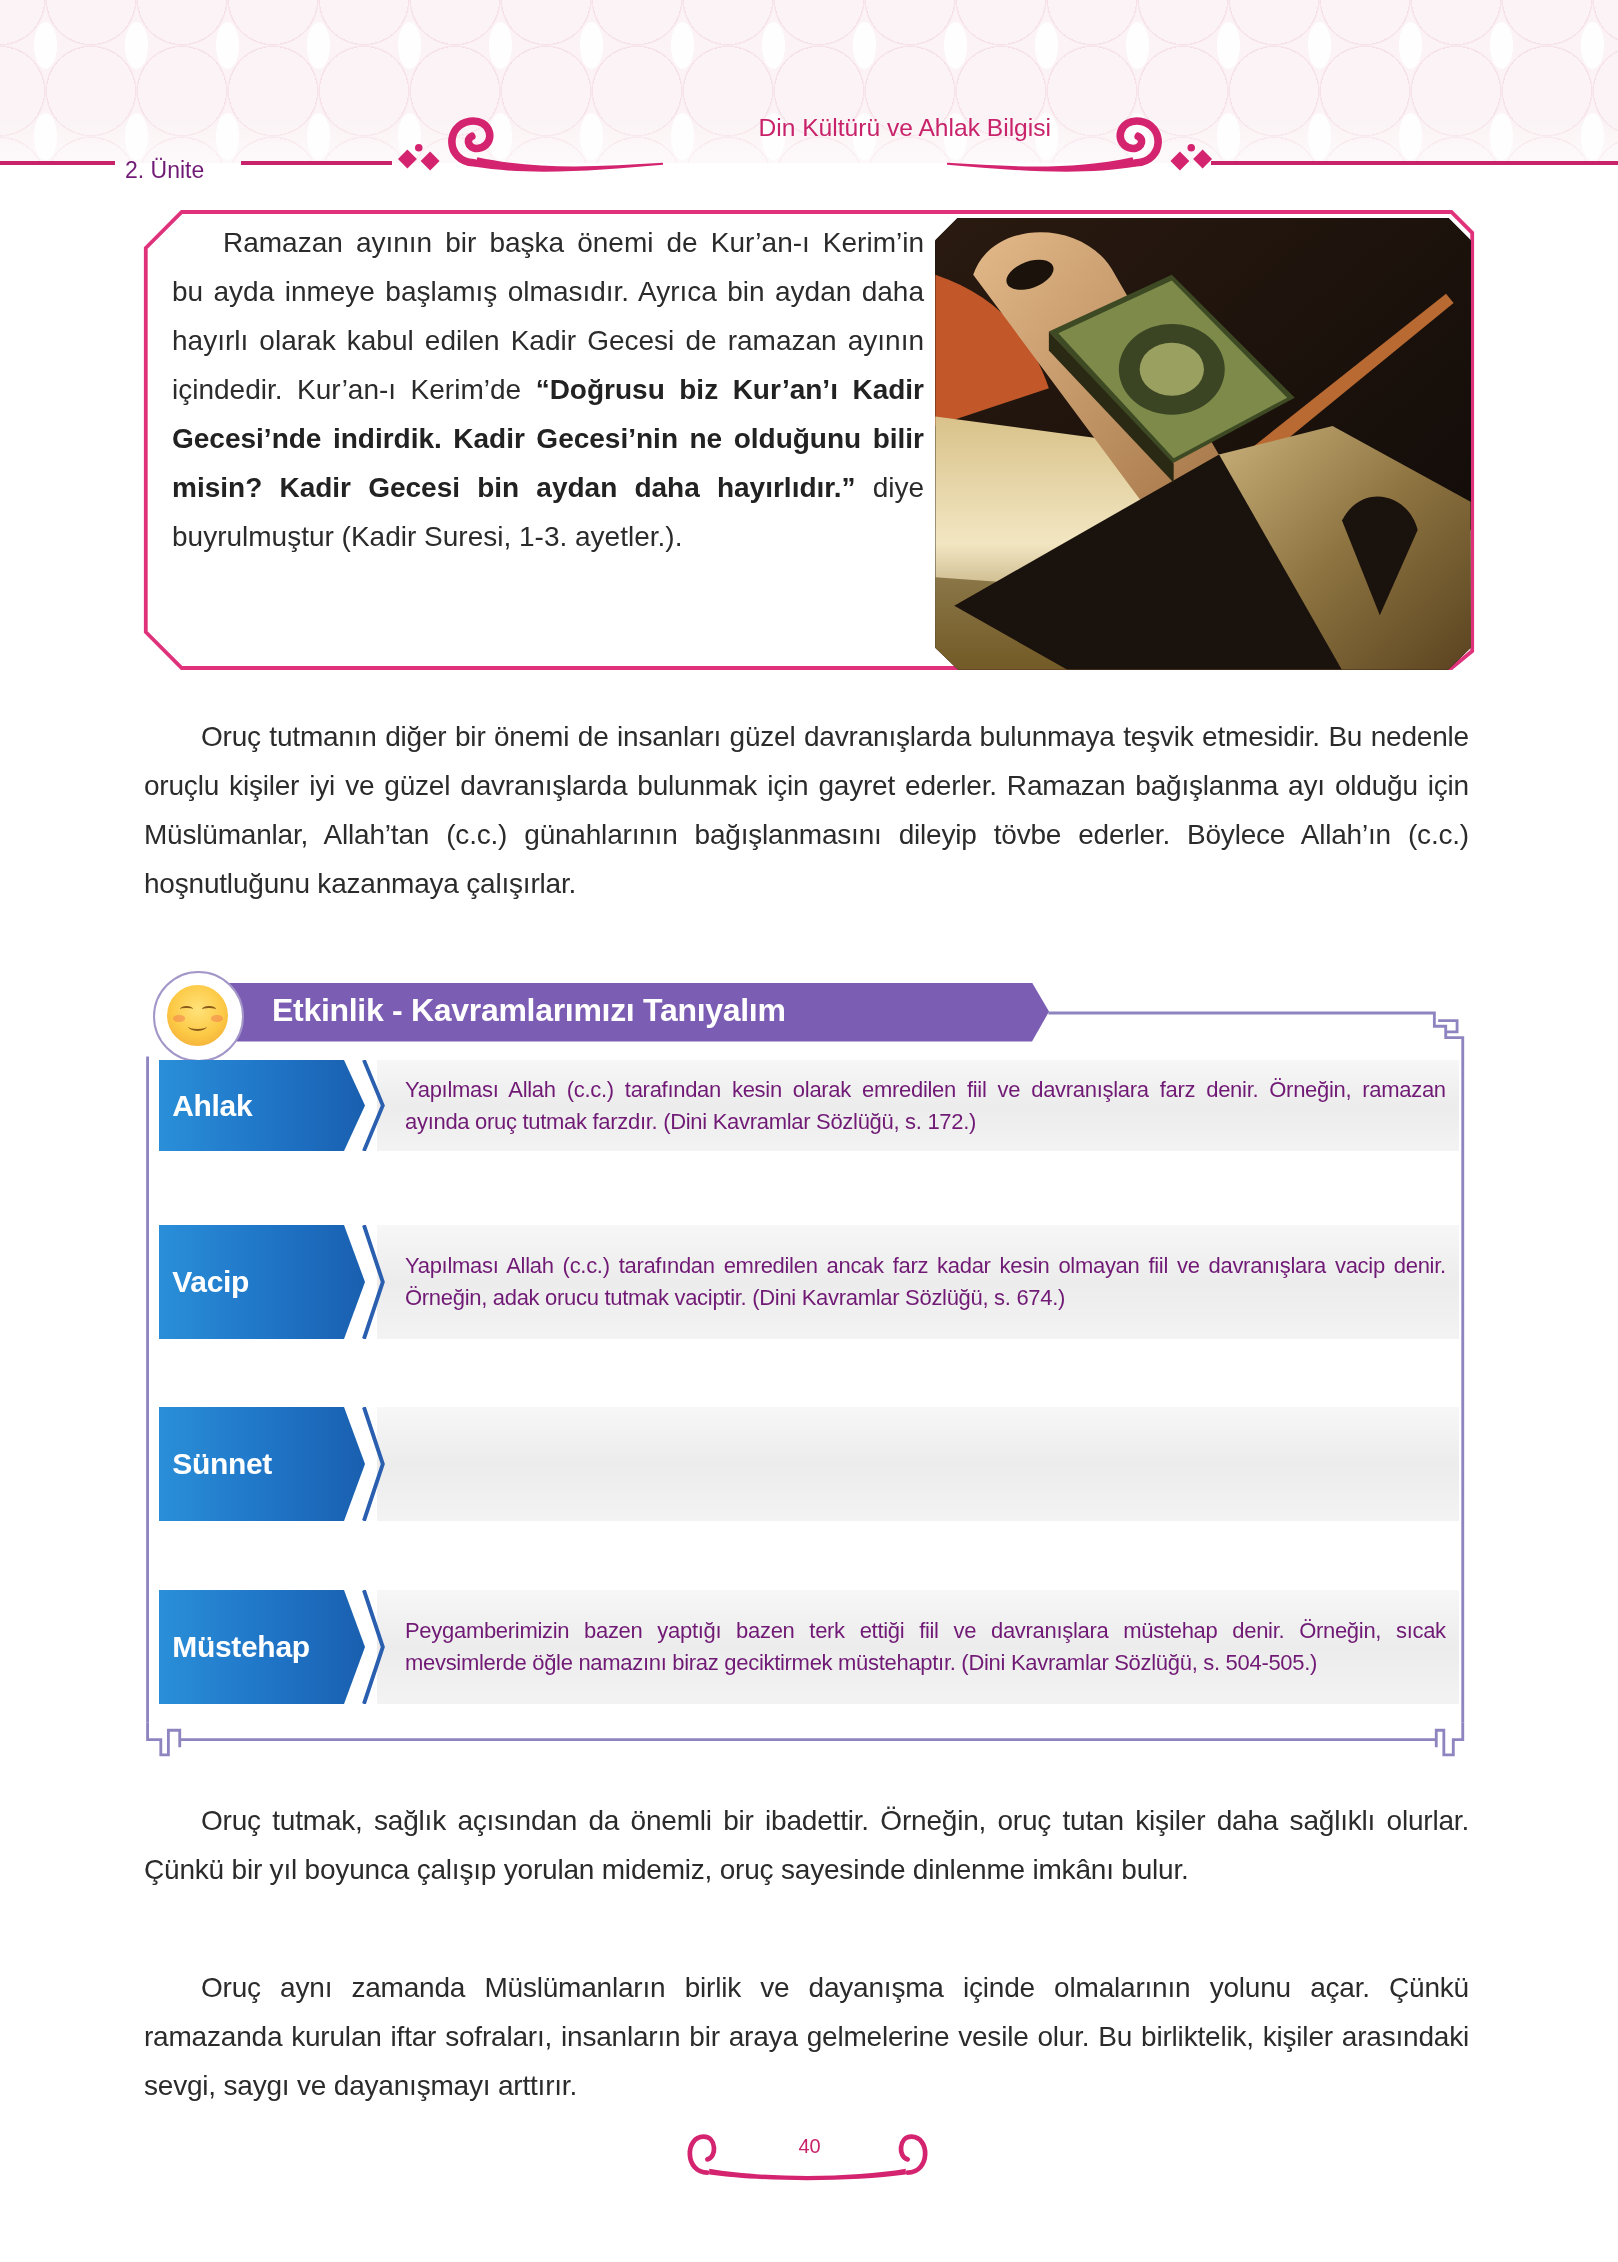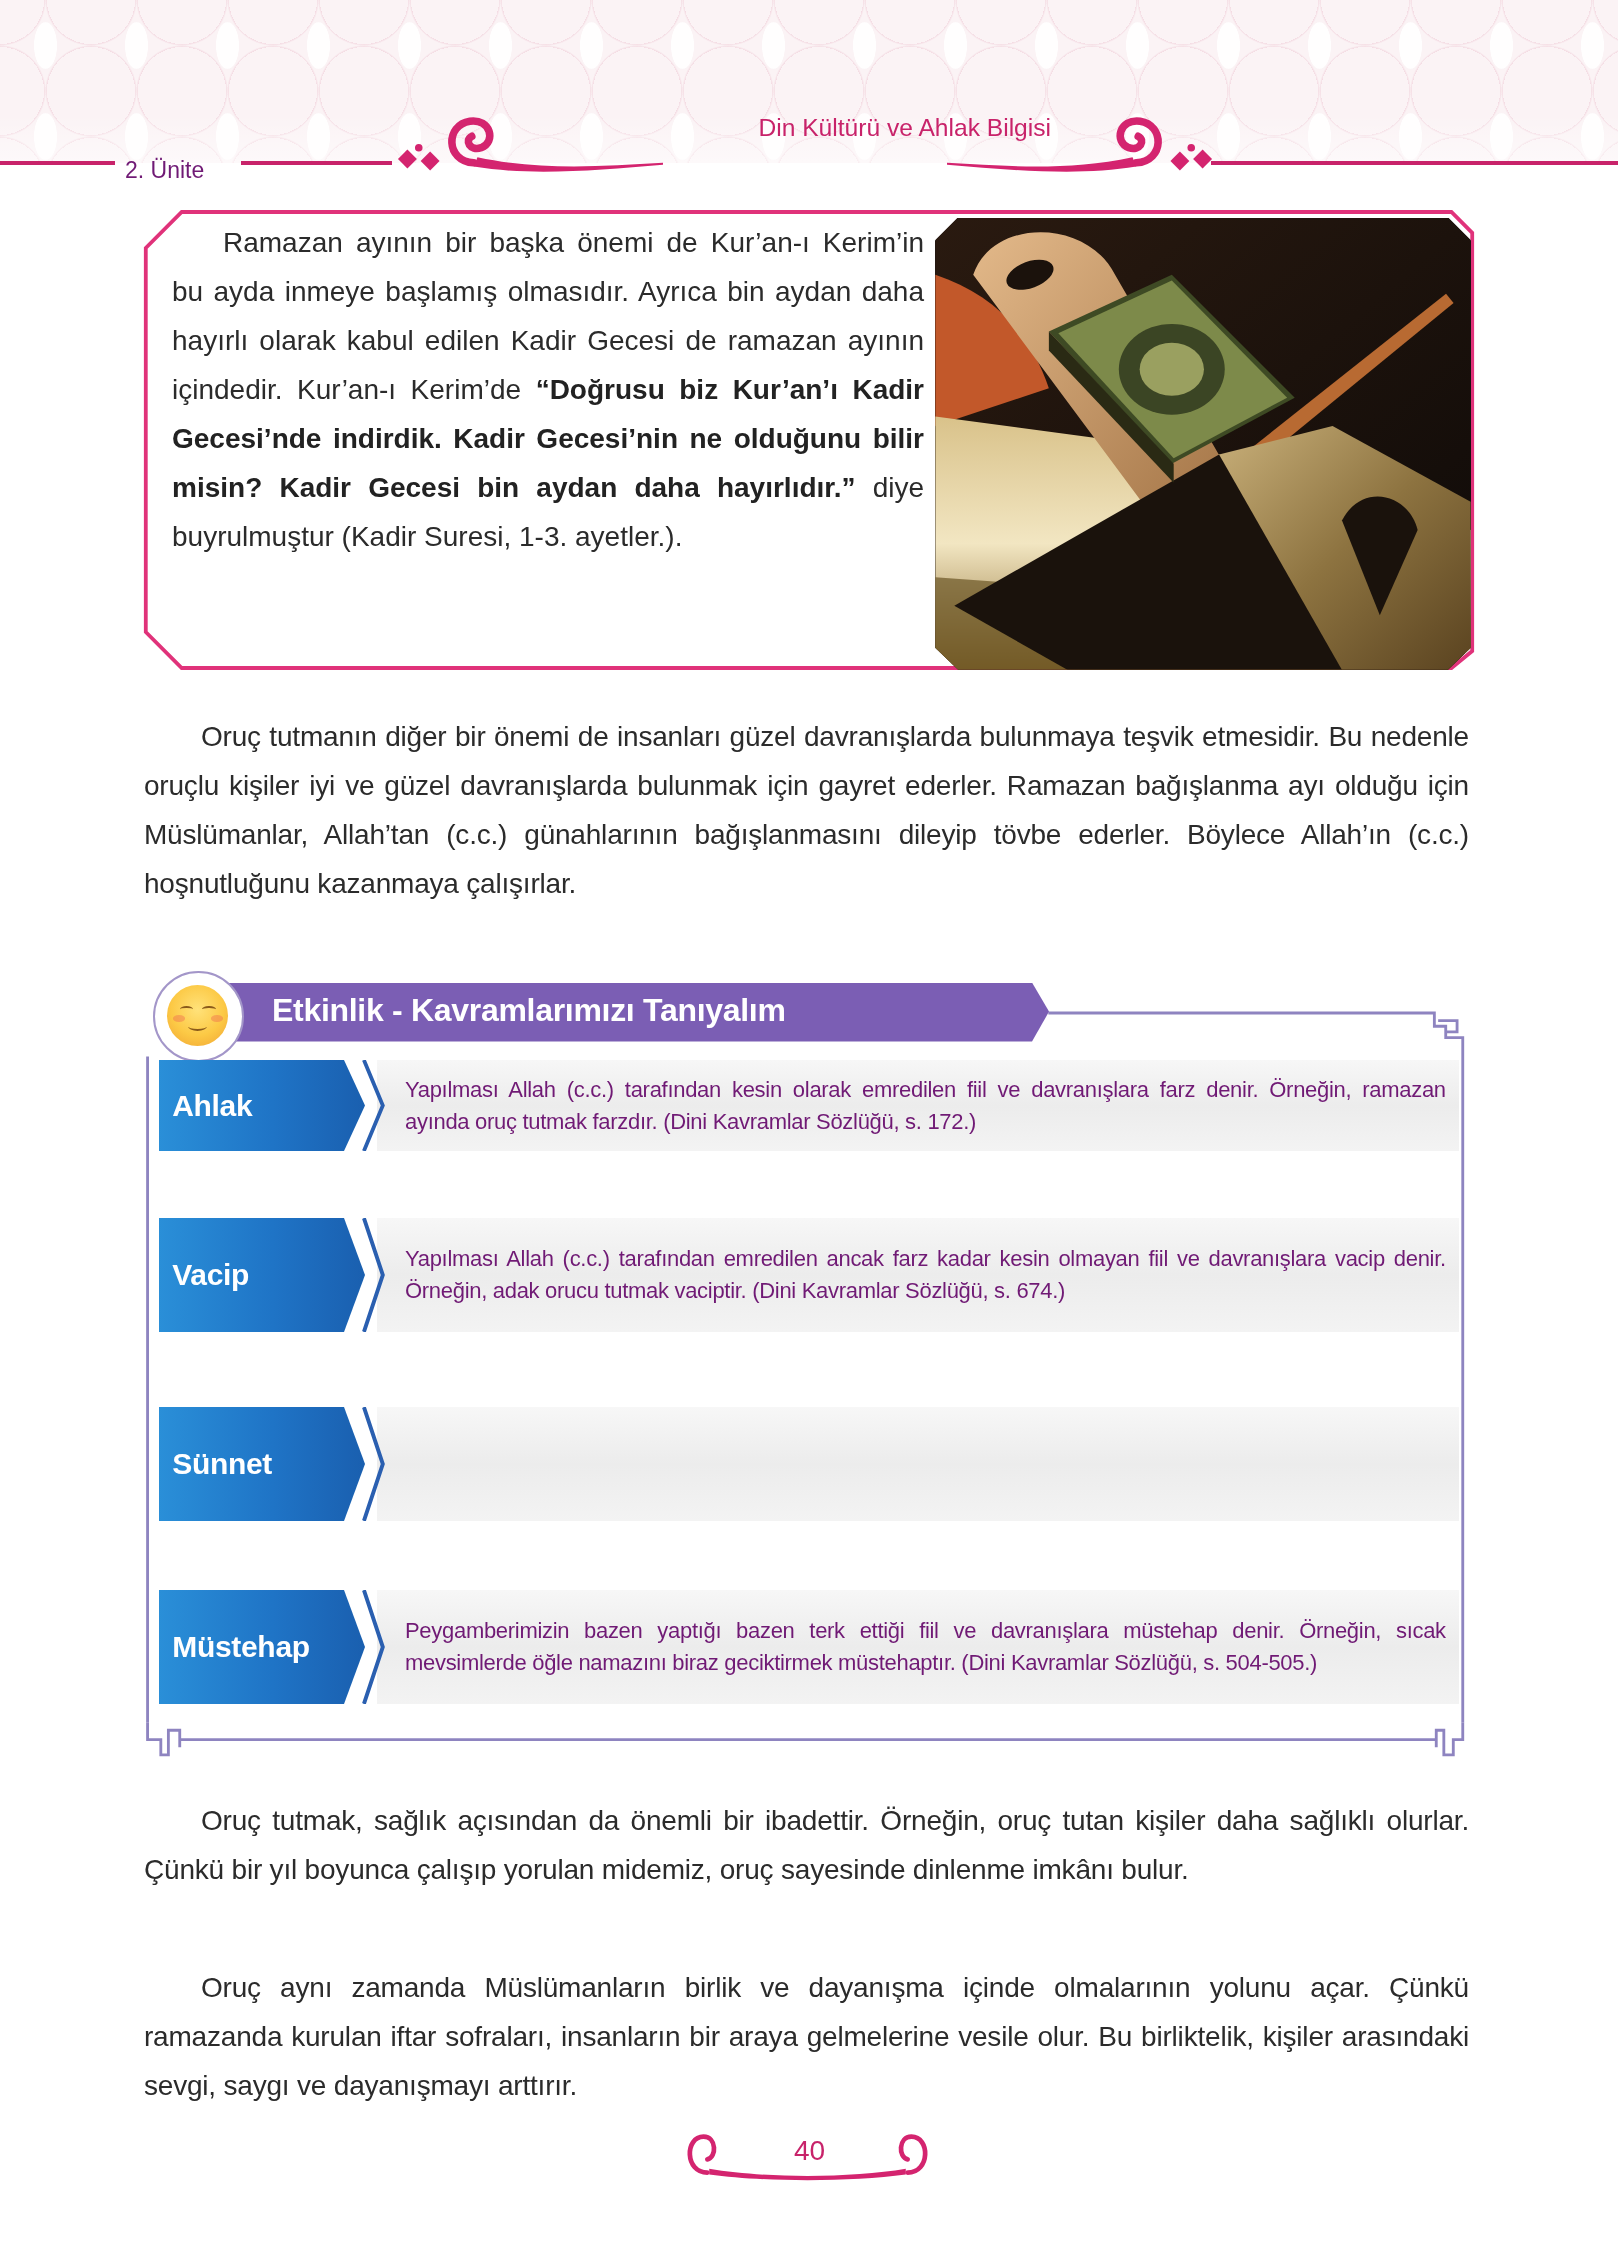--- a/index.html
+++ b/index.html
@@ -108,21 +108,21 @@
   }
   .concept-def {
     position: absolute; left: 246px; right: 13.2px; top: 50%; transform: translateY(-50%);
     font-size: 22px; line-height: 32px; color: #701a75; text-align: justify; letter-spacing: -0.3px;
   }
 
   
   .page-num-ornament { position: absolute; left: 679px; top: 2131px; width: 257px; height: 53px; }
   .page-number {
     position: absolute; left: 767px; top: 2135px; width: 85px; text-align: center;
-    font-size: 28px; color: #c8236a;
+    font-size: 20px; color: #c8236a;
   }
 </style>
 </head>
 <body>
 
 <div class="header-band"></div>
 <div class="header-fade"></div>
 
 <svg class="header-ornament" viewBox="0 0 900 80" width="852" height="76">
 
@@ -229,21 +229,21 @@
   <div class="concept-row" style="top:102px;">
     <div class="concept-bg"></div>
     <div class="concept-tag"></div>
     <svg class="concept-chevron" viewBox="0 0 26 96" preserveAspectRatio="none">
         <path d="M2,0 L22,48 L2,96" fill="none" stroke="#2a5fb0" stroke-width="4"></path>
       </svg>
     <div class="concept-label">Ahlak</div>
     <div class="concept-def">Yapılması Allah (c.c.) tarafından kesin olarak emredilen fiil ve davranışlara farz denir. Örneğin, ramazan ayında oruç tutmak farzdır. (Dini Kavramlar Sözlüğü, s. 172.)</div>
   </div>
 
-  <div class="concept-row tall" style="top:260px;padding-left:48px;">
+  <div class="concept-row tall" style="top:267px;padding-left:48px;">
     <div class="concept-bg"></div>
     <div class="concept-tag"></div>
     <svg class="concept-chevron" viewBox="0 0 26 96" preserveAspectRatio="none">
         <path d="M2,0 L22,48 L2,96" fill="none" stroke="#2a5fb0" stroke-width="4"></path>
       </svg>
     <div class="concept-label">Vacip</div>
     <div class="concept-def">Yapılması Allah (c.c.) tarafından emredilen ancak farz kadar kesin olmayan fiil ve davranışlara vacip denir. Örneğin, adak orucu tutmak vaciptir. (Dini Kavramlar Sözlüğü, s. 674.)</div>
   </div>
 
   <div class="concept-row tall" style="top:449px;">

